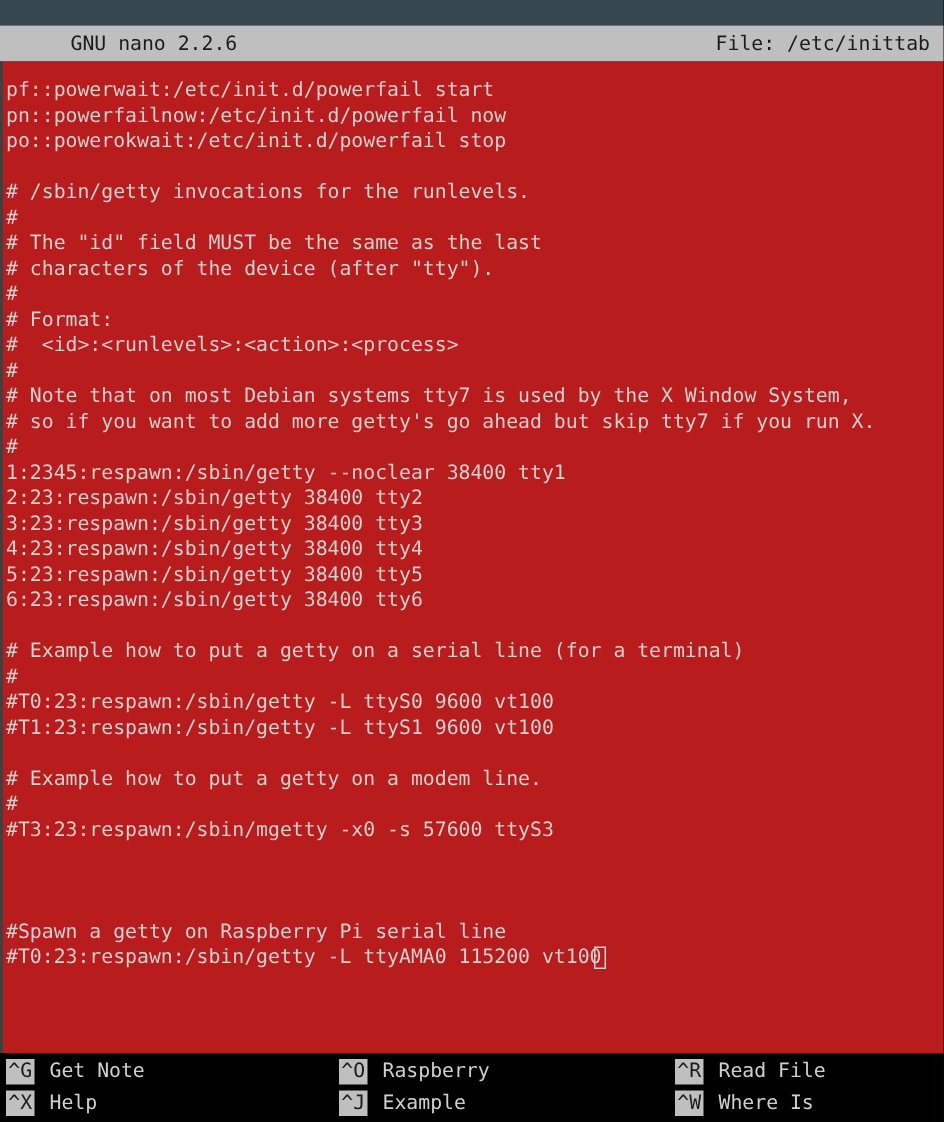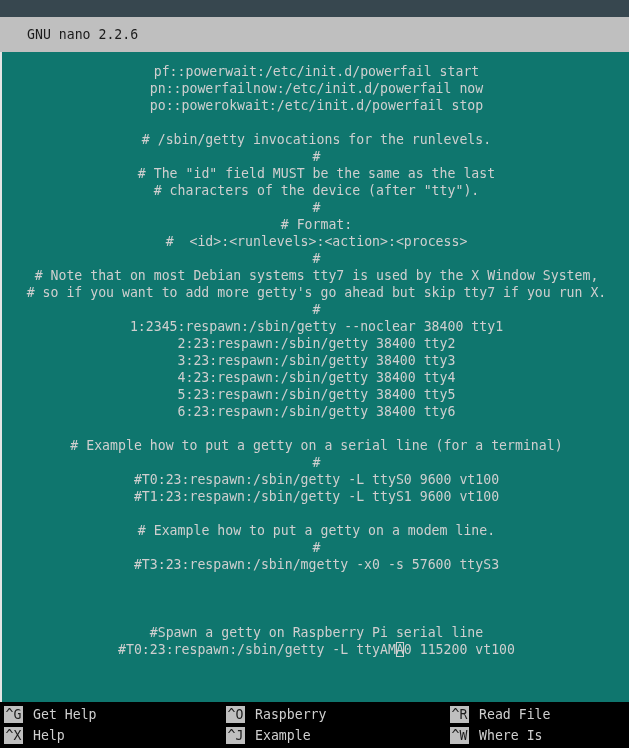--- a/index.html
+++ b/index.html
@@ -32,48 +32,48 @@
     font-size: 12px;
     line-height: 17px;
     padding-left: 5px;
     letter-spacing: 0.2px;
     white-space: pre;
     overflow: hidden;
   }
 
   
   #nano-header {
-    height: 35px;
+    height: 24px;
     min-height: 21px;
     background: #bfbfbf;
     color: #1c1c1c;
     font-size: 13.2px;
     line-height: 21px;
     display: flex;
     align-items: center;
     white-space: pre;
     overflow: hidden;
+    padding-left: 20px;
   }
   #nano-version {
     padding-left: 27px;
   }
   #nano-filename {
     margin-left: auto;
     padding-right: 9px;
   }
 
   
   #editor-area {
     position: relative;
     flex: 1 1 auto;
-    background: #0f766e;
+    background: #b91c1c;
     overflow: hidden;
-    border-left: 2px solid #e5e5e5;
+    border-left: 2px solid #404040;
     box-sizing: border-box;
-    text-align: center;
   }
   #editor-lines {
     position: absolute;
     top: 11px;
     left: 2px;
     right: 0;
     font-size: 13.2px;
     line-height: 17px;
     color: #cfcfcf;
     white-space: pre;
@@ -140,29 +140,30 @@
 <body>
 
 <div id="terminal-window">
 
   <div id="window-titlebar">
     
   </div>
 
   <div id="nano-header">
     <span id="nano-version">GNU nano 2.2.6</span>
+    <span id="nano-filename">File: /etc/inittab</span>
   </div>
 
   <div id="editor-area">
     <div id="editor-lines"><div class="editor-line">pf::powerwait:/etc/init.d/powerfail start</div><div class="editor-line">pn::powerfailnow:/etc/init.d/powerfail now</div><div class="editor-line">po::powerokwait:/etc/init.d/powerfail stop</div><div class="editor-line blank"></div><div class="editor-line"># /sbin/getty invocations for the runlevels.</div><div class="editor-line">#</div><div class="editor-line"># The "id" field MUST be the same as the last</div><div class="editor-line"># characters of the device (after "tty").</div><div class="editor-line">#</div><div class="editor-line"># Format:</div><div class="editor-line">#  &lt;id&gt;:&lt;runlevels&gt;:&lt;action&gt;:&lt;process&gt;</div><div class="editor-line">#</div><div class="editor-line"># Note that on most Debian systems tty7 is used by the X Window System,</div><div class="editor-line"># so if you want to add more getty's go ahead but skip tty7 if you run X.</div><div class="editor-line">#</div><div class="editor-line">1:2345:respawn:/sbin/getty --noclear 38400 tty1</div><div class="editor-line">2:23:respawn:/sbin/getty 38400 tty2</div><div class="editor-line">3:23:respawn:/sbin/getty 38400 tty3</div><div class="editor-line">4:23:respawn:/sbin/getty 38400 tty4</div><div class="editor-line">5:23:respawn:/sbin/getty 38400 tty5</div><div class="editor-line">6:23:respawn:/sbin/getty 38400 tty6</div><div class="editor-line blank"></div><div class="editor-line"># Example how to put a getty on a serial line (for a terminal)</div><div class="editor-line">#</div><div class="editor-line">#T0:23:respawn:/sbin/getty -L ttyS0 9600 vt100</div><div class="editor-line">#T1:23:respawn:/sbin/getty -L ttyS1 9600 vt100</div><div class="editor-line blank"></div><div class="editor-line"># Example how to put a getty on a modem line.</div><div class="editor-line">#</div><div class="editor-line">#T3:23:respawn:/sbin/mgetty -x0 -s 57600 ttyS3</div><div class="editor-line blank"></div><div class="editor-line blank"></div><div class="editor-line blank"></div><div class="editor-line">#Spawn a getty on Raspberry Pi serial line</div><div class="editor-line">#T0:23:respawn:/sbin/getty -L ttyAMA0 115200 vt100<span id="text-cursor" style="left: 392px;"></span></div></div>
   </div>
 
   <div id="shortcut-bar">
     <div class="shortcut-row" id="shortcut-row-1">
-        <div class="shortcut-item col1"><span class="shortcut-key">^G</span><span class="shortcut-label">Get Help</span></div>
+        <div class="shortcut-item col1"><span class="shortcut-key">^G</span><span class="shortcut-label">Get Note</span></div>
         <div class="shortcut-item col2"><span class="shortcut-key">^O</span><span class="shortcut-label">Raspberry</span></div>
         <div class="shortcut-item col3"><span class="shortcut-key">^R</span><span class="shortcut-label">Read File</span></div>
       </div>
     <div class="shortcut-row" id="shortcut-row-2">
         <div class="shortcut-item col1"><span class="shortcut-key">^X</span><span class="shortcut-label">Help</span></div>
         <div class="shortcut-item col2"><span class="shortcut-key">^J</span><span class="shortcut-label">Example</span></div>
         <div class="shortcut-item col3"><span class="shortcut-key">^W</span><span class="shortcut-label">Where Is</span></div>
       </div>
   </div>
 

